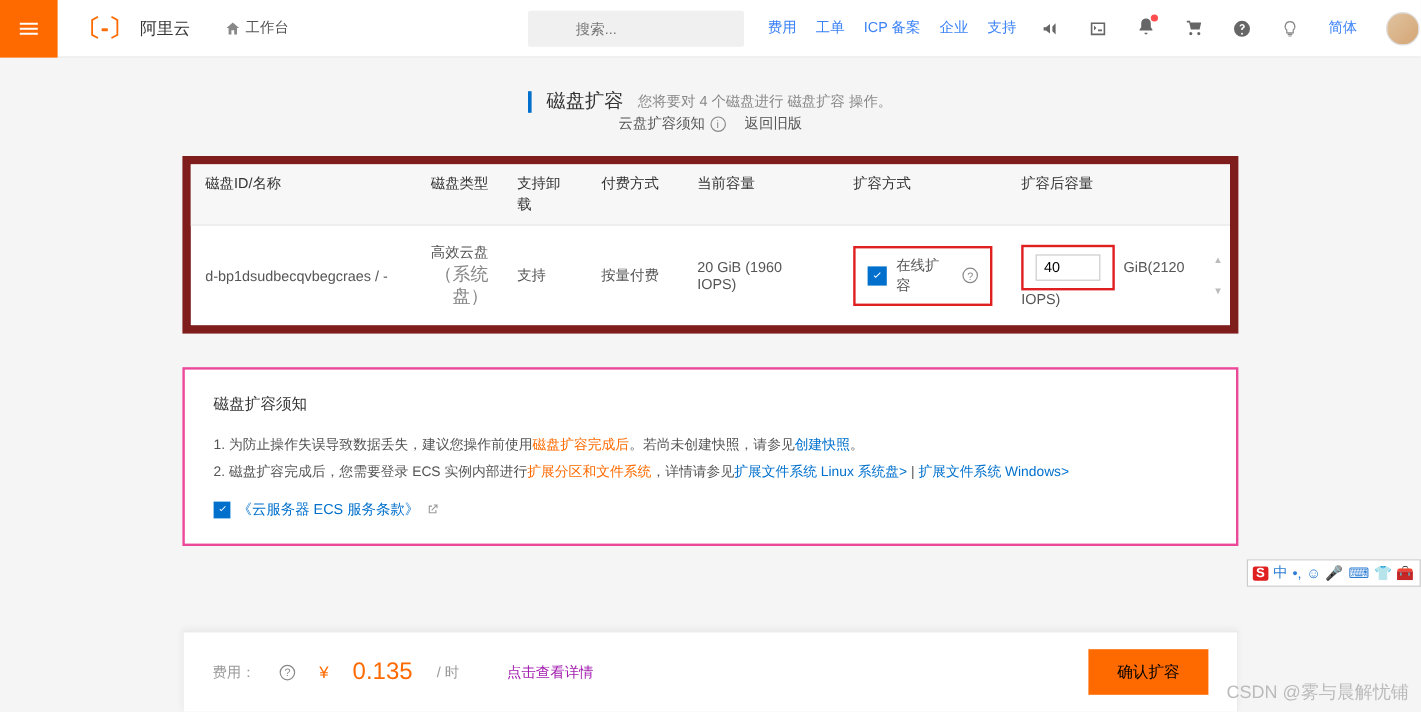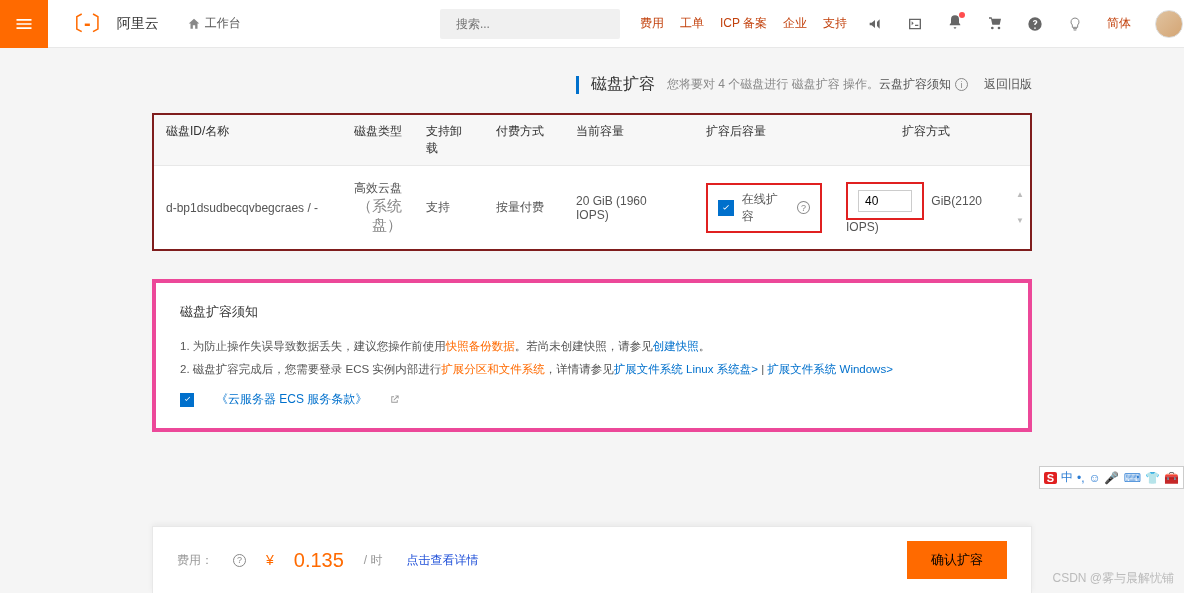--- a/index.html
+++ b/index.html
@@ -10,78 +10,78 @@
     .menu-burger { width: 48px; height: 48px; background: #ff6a00; display: flex; align-items: center; justify-content: center; cursor: pointer; }
     .menu-burger svg { width: 20px; height: 20px; fill: #fff; }
     .logo-section { display: flex; align-items: center; padding: 0 16px; gap: 6px; }
     .logo-bracket { color: #ff6a00; font-weight: bold; font-size: 20px; }
     .logo-text { font-size: 14px; font-weight: 500; }
     .workbench { display: flex; align-items: center; gap: 4px; padding: 0 12px; color: #555; cursor: pointer; }
     .workbench svg { width: 14px; height: 14px; fill: #888; }
     .spacer { flex: 1; }
     .search-box { width: 180px; height: 30px; background: #f0f0f0; border-radius: 2px; display: flex; align-items: center; padding: 0 10px; gap: 6px; }
     .search-box svg { width: 14px; height: 14px; fill: #999; }
-    .search-box input { border: none; background: transparent; outline: none; flex: 1; font-size: 12px; }
+    .search-box input { border: none; background: transparent; outline: none; flex: 1; font-size: 12px; margin-left: 24px; }
     .nav-links { display: flex; align-items: center; gap: 16px; padding: 0 20px; }
-    .nav-link { color: #c2410c; cursor: pointer; font-size: 12px; }
+    .nav-link { color: #3b82f6; cursor: pointer; font-size: 12px; }
     .header-icons { display: flex; align-items: center; gap: 24px; padding-right: 1px; }
     .header-icon { width: 16px; height: 16px; cursor: pointer; fill: #666; position: relative; }
     .bell-wrapper { position: relative; }
     .red-dot { position: absolute; top: -2px; right: -2px; width: 6px; height: 6px; background: #ff4d4f; border-radius: 50%; }
     .avatar { width: 28px; height: 28px; border-radius: 50%; background: linear-gradient(135deg, #e0c3a0, #d4a574); border: 1px solid #ddd; }
     
     
     .container { max-width: 880px; margin: 0 auto; padding: 16px 0; }
-    .page-header { display: flex; align-items: center; justify-content: flex-end; padding: 10px 0 18px; }
+    .page-header { display: flex; align-items: center; justify-content: flex-start; padding: 10px 0 18px; flex-direction: column; }
     .page-title-group { display: flex; align-items: center; gap: 12px; }
     .title-bar { width: 3px; height: 18px; background: #0070cc; }
     .page-title { font-size: 16px; font-weight: 500; }
     .page-subtitle { font-size: 12px; color: #888; }
     .header-actions { display: flex; align-items: center; gap: 16px; font-size: 12px; }
     .info-link { color: #555; cursor: pointer; display: flex; align-items: center; gap: 4px; }
     .info-circle { width: 13px; height: 13px; border: 1px solid #888; border-radius: 50%; display: inline-flex; align-items: center; justify-content: center; font-size: 9px; color: #888; }
     
     
-    .table-wrap { background: #fff; border: 2px solid #7f1d1d; }
+    .table-wrap { background: #fff; border: 7px solid #7f1d1d; }
     .thead { display: flex; background: #f7f7f7; border-bottom: 1px solid #e8e8e8; padding: 8px 0; font-size: 12px; color: #333; }
     .tbody-row { display: flex; padding: 14px 0; font-size: 12px; color: #555; align-items: center; position: relative; }
     .col { padding: 0 12px; }
     .c1 { width: 180px; } .c2 { width: 80px; text-align: right; } .c3 { width: 70px; } .c4 { width: 80px; } .c5 { width: 130px; }
     .c6 { width: 140px; } .c7 { flex: 1; }
     .sys-tag { color: #888; font-size: 15px; }
     .red-box { border: 2px solid #e02020; padding: 6px 10px; display: inline-flex; align-items: center; gap: 8px; }
     .checkbox-ck { width: 16px; height: 16px; background: #0070cc; display: flex; align-items: center; justify-content: center; }
     .checkbox-ck svg { width: 10px; height: 10px; fill: #fff; }
     .capacity-input { width: 54px; height: 22px; border: 1px solid #ccc; padding: 0 6px; font-size: 12px; }
     .spinner { position: absolute; right: 6px; top: 50%; transform: translateY(-50%); display: flex; flex-direction: column; gap: 18px; }
     .spinner span { font-size: 8px; color: #bbb; cursor: pointer; line-height: 1; }
     
     
-    .notice-box { background: #fff; margin-top: 28px; padding: 20px 24px; border: 4px solid #ec4899; }
+    .notice-box { background: #fff; margin-top: 28px; padding: 20px 24px; border: 2px solid #ec4899; }
     .notice-title { font-size: 13px; font-weight: 500; margin-bottom: 14px; }
     .notice-item { font-size: 11.5px; color: #555; line-height: 2; }
     .link-orange { color: #ff6a00; cursor: pointer; }
     .link-blue { color: #0070cc; cursor: pointer; }
-    .tos-row { display: flex; align-items: center; gap: 22px; margin-top: 10px; }
+    .tos-row { display: flex; align-items: center; gap: 6px; margin-top: 10px; }
     .tos-check { width: 14px; height: 14px; background: #0070cc; display: flex; align-items: center; justify-content: center; }
     .tos-check svg { width: 9px; height: 9px; fill: #fff; }
     .ext-icon { width: 11px; height: 11px; fill: #999; }
     
     
     .footer-bar { position: fixed; bottom: 0; left: 0; right: 0; max-width: 880px; margin: 0 auto; background: #fff; border: 1px solid #e8e8e8; border-bottom: none; padding: 14px 24px; display: flex; align-items: center; justify-content: space-between; box-shadow: 0 -2px 6px rgba(0,0,0,0.05); }
     .price-group { display: flex; align-items: center; gap: 20px; font-size: 12px; }
     .price-label { color: #999; }
     .price-val { color: #ff6a00; font-size: 20px; }
     .price-cur { color: #ff6a00; font-size: 14px; }
     .price-unit { color: #999; font-size: 12px; }
-    .detail-link { color: #1d4ed8; cursor: pointer; margin-left: 4px; font-size: 12px; }
+    .detail-link { color: #a21caf; cursor: pointer; margin-left: 20px; font-size: 12px; }
     .confirm-btn { background: #ff6a00; color: #000000; border: none; padding: 10px 24px; font-size: 13px; cursor: pointer; }
     
     
-    .watermark { position: fixed; bottom: 6px; right: 10px; color: #bbb; font-size: 12px; }
+    .watermark { position: fixed; bottom: 6px; right: 10px; color: #bbb; font-size: 15px; }
     .ime-bar { position: fixed; right: 0; top: 466px; background: #fff; border: 1px solid #ccc; padding: 2px 4px; display: flex; gap: 4px; align-items: center; font-size: 11px; }
     .ime-s { background: #e02020; color: #fff; padding: 0 3px; font-weight: bold; border-radius: 2px; }
     .ime-i { color: #2b7cd3; font-size: 12px; }
     .ime-i.orange { color: #ff6a00; }
   </style>
 </head>
 <body>
 
 <div class="top-header">
   <div class="menu-burger">
@@ -156,22 +156,22 @@
     </div>
   </div>
 
   <div class="table-wrap">
     <div class="thead">
       <div class="col c1">磁盘ID/名称</div>
       <div class="col c2">磁盘类型</div>
       <div class="col c3">支持卸载</div>
       <div class="col c4">付费方式</div>
       <div class="col c5">当前容量</div>
+      <div class="col c6">扩容方式</div>
       <div class="col c7">扩容后容量</div>
-      <div class="col c6">扩容方式</div>
     </div>
     <div class="tbody-row">
       <div class="col c1">d-bp1dsudbecqvbegcraes / -</div>
       <div class="col c2">
         <div>高效云盘</div>
         <div class="sys-tag">（系统盘）</div>
       </div>
       <div class="col c3">支持</div>
       <div class="col c4">按量付费</div>
       <div class="col c5">20 GiB (1960 IOPS)</div>
@@ -195,21 +195,21 @@
       <div class="spinner">
         <span>▲</span>
         <span>▼</span>
       </div>
     </div>
   </div>
 
   <div class="notice-box">
     <div class="notice-title">磁盘扩容须知</div>
     <div class="notice-item">
-      <span>1. 为防止操作失误导致数据丢失，建议您操作前使用</span><span class="link-orange">快照备份数据</span><span>。若尚未创建快照，请参见</span><span class="link-blue">创建快照</span><span>。</span>
+      <span>1. 为防止操作失误导致数据丢失，建议您操作前使用</span><span class="link-orange">磁盘扩容完成后</span><span>。若尚未创建快照，请参见</span><span class="link-blue">创建快照</span><span>。</span>
     </div>
     <div class="notice-item">
       <span>2. 磁盘扩容完成后，您需要登录 ECS 实例内部进行</span><span class="link-orange">扩展分区和文件系统</span><span>，详情请参见</span><span class="link-blue">扩展文件系统 Linux 系统盘&gt;</span><span> | </span><span class="link-blue">扩展文件系统 Windows&gt;</span>
     </div>
     <div class="tos-row">
       <div class="tos-check">
         <svg viewBox="0 0 24 24">
             <path d="M9 16l-4-4 1.4-1.4L9 13.2l8.6-8.6L19 6z"></path>
           </svg>
       </div>

